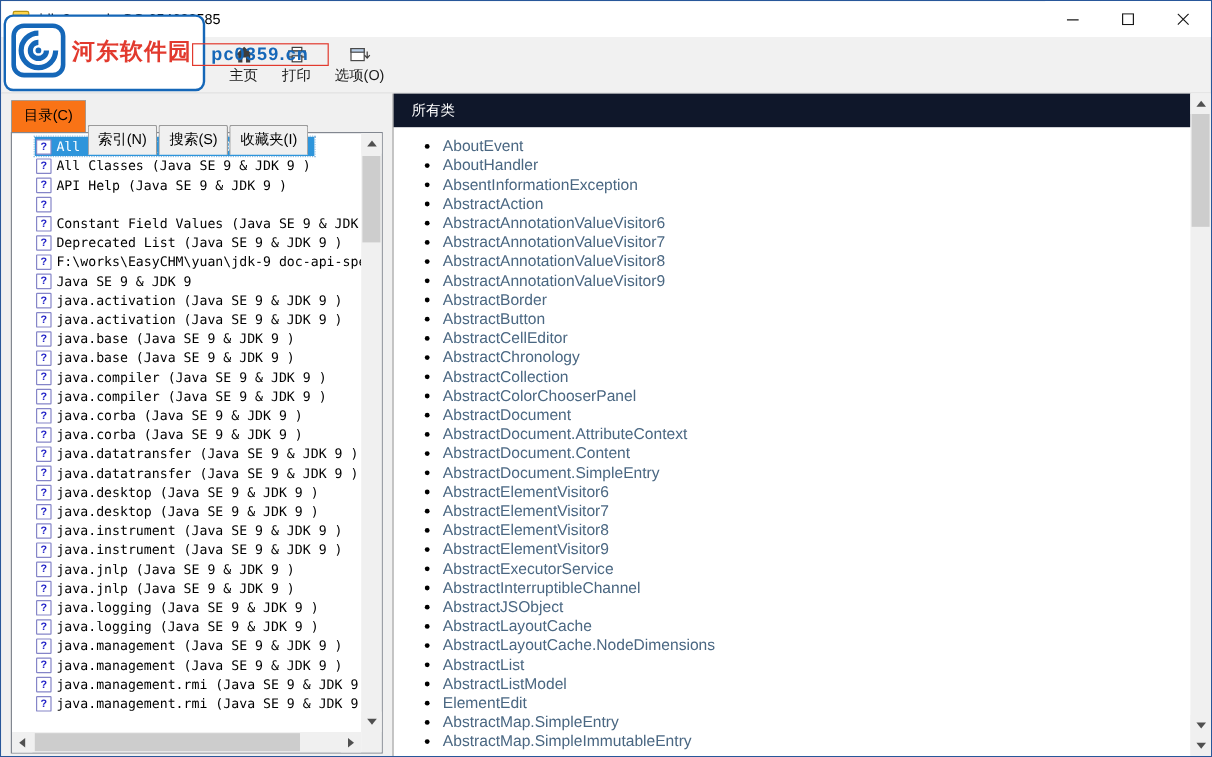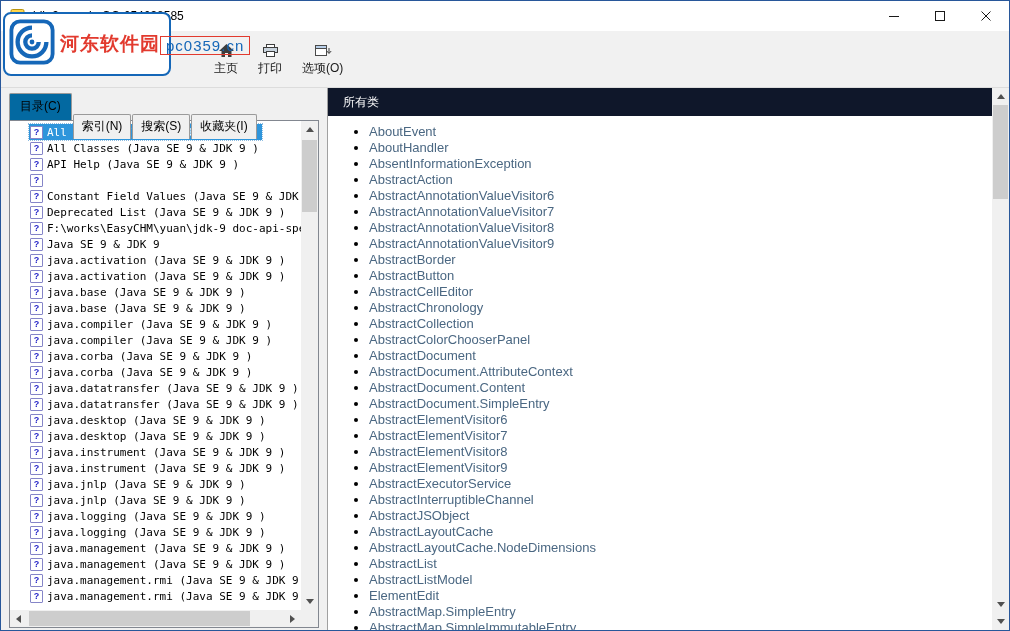--- a/index.html
+++ b/index.html
@@ -11,40 +11,40 @@
   
   .titlebar{height:30px;background:#fff;display:flex;align-items:center;
     padding-left:9px;flex:0 0 auto}
   .app-icon{width:16px;height:16px;flex:0 0 auto}
   .title{font-size:12px;color:#000;margin-left:7px;flex:1;white-space:nowrap}
   .win-controls{display:flex;height:100%}
   .win-btn{width:46px;height:100%;display:flex;align-items:center;justify-content:center;
     background:#fff;border:none;cursor:default}
 
   
-  .toolbar{height:57px;background:#f1f1f1;display:flex;align-items:center;
-    padding-left:23px;flex:0 0 auto;border-bottom:1px solid #dcdcdc}
+  .toolbar{height:47px;background:#f1f1f1;display:flex;align-items:center;
+    padding-left:0;flex:0 0 auto;border-bottom:1px solid #dcdcdc}
   .tb-btn{display:flex;flex-direction:column;align-items:center;justify-content:center;
     padding:2px 9px 1px;font:inherit;font-size:12px;color:#1a1a1a;gap:2px;
     background:none;border:1px solid transparent}
   .tb-btn.disabled{color:#8d8d8d}
   .tb-icon{height:15px;display:flex;align-items:center}
   .tb-gap{width:36px}
 
   
   .body{flex:1;display:flex;min-height:0}
 
   
   .left-pane{width:326px;flex:0 0 auto;display:flex;flex-direction:column;
     background:#f0f0f0;padding:7px 0 2px 8px}
   .tabs{display:flex;align-items:flex-end;height:25px;flex:0 0 auto}
   .tab{font:inherit;font-size:12px;white-space:nowrap;padding:3px 8px 4px;margin-right:1px;
     border:1px solid #9a9a9a;border-bottom:none;border-radius:2px 2px 0 0;
     background:#f0f0f0;color:#000;position:relative;top:19px}
-  .tab.active{background:#0369a1;padding:4px 10px 5px;z-index:2;top:0}
+  .tab.active{background:#f97316;padding:4px 10px 5px;z-index:2;top:0}
   .tree-box{flex:1;min-height:0;margin-right:8px;border:1px solid #828790;background:#fff;
     display:grid;grid-template-columns:1fr 17px;grid-template-rows:1fr 17px}
   .tree{grid-column:1;grid-row:1;overflow:hidden;padding:3px 0 0 19px;
     font-family:"DejaVu Sans Mono","Liberation Mono",monospace;font-size:11px;white-space:nowrap}
   .tree-row{height:16px;display:flex;align-items:center}
   .row-hl{display:inline-flex;align-items:center;gap:4px;height:16px;padding:0 3px 0 1px}
   .tree-row.selected .row-hl{background:#2e95db;color:#fff;outline:1px dotted #8fbce0}
   .topic-icon{width:13px;height:13px;flex:0 0 auto;background:#fff;border:1px solid #8585c8;
     border-radius:1px;color:#2626c8;font-size:9px;font-weight:bold;line-height:11px;
     display:inline-flex;align-items:center;justify-content:center;
@@ -80,22 +80,22 @@
   .class-list a{color:#4a6782;text-decoration:none}
   .class-list a.italic{}
   .content-vsb{grid-column:2;grid-row:1/3}
 
   
   .watermark{position:absolute;left:2px;top:11px;width:168px;height:64px;z-index:20;
     background:#fff;border:2px solid #1567b8;border-radius:8px;
     display:flex;align-items:center;gap:5px;padding:4px}
   .wm-text{display:flex;flex-direction:row;align-items:center}
   .wm-cn{color:#e23a2e;font-size:19px;font-weight:bold;letter-spacing:1px;line-height:1.15;white-space:nowrap}
-  .wm-url{color:#1567b8;font-size:15px;font-weight:normal;letter-spacing:1px;
-    border:1px solid #e23a2e;padding:0 5px;margin-top:2px;white-space:nowrap}
+  .wm-url{color:#1567b8;font-size:15px;font-weight:bold;letter-spacing:1px;
+    border:1px solid #e23a2e;padding:0 15px;margin-top:2px;white-space:nowrap}
 </style>
 </head>
 <body>
 
 <div class="window">
 
   <div class="titlebar">
     <span class="app-icon">
       <svg width="16" height="16" viewBox="0 0 16 16">
         <rect x="1" y="1.5" width="13" height="13" rx="1.5" fill="#ffd54a" stroke="#b9940f"></rect>

